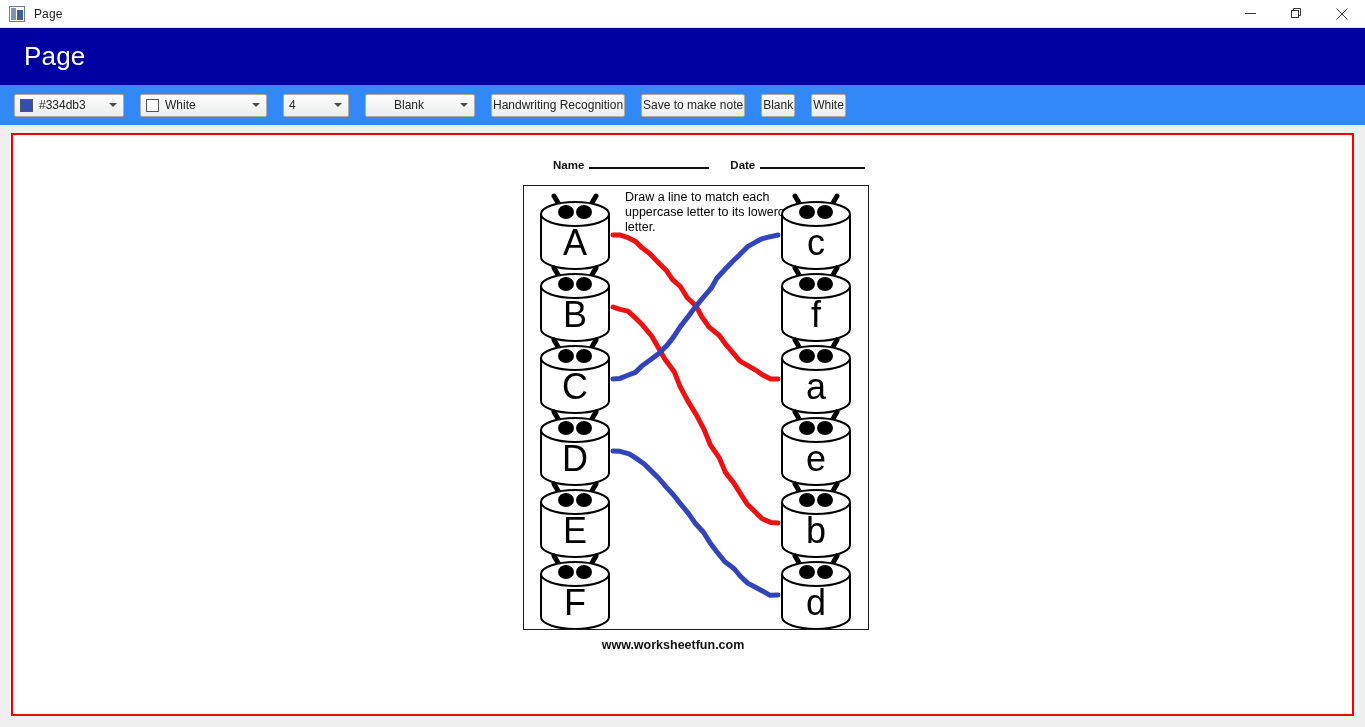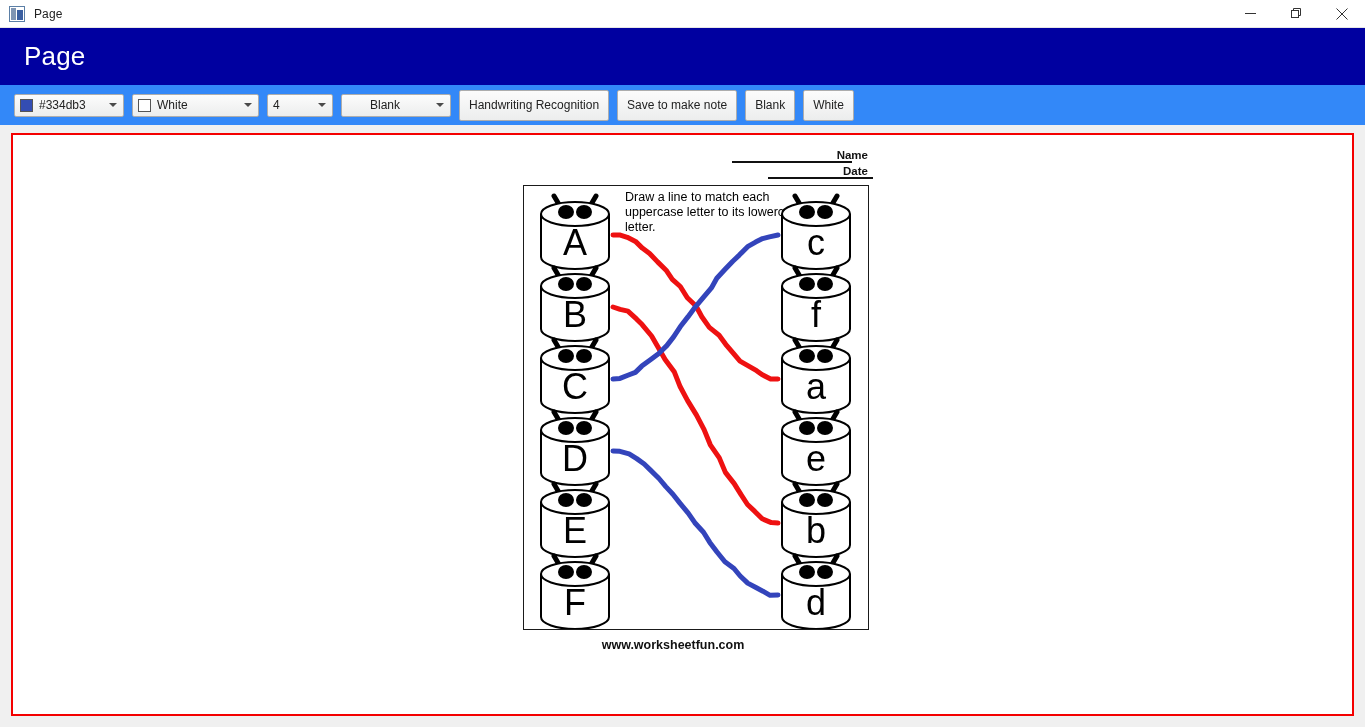--- a/index.html
+++ b/index.html
@@ -51,21 +51,21 @@
     margin-left: 24px; letter-spacing: .2px;
   }
 
   
   #toolbar {
     position: absolute; left: 0; top: 85px;
     width: 1365px; height: 40px;
     background: #3388f8;
     display: flex; align-items: center;
   }
-  .tb-item { margin-left: 8px; }
+  .tb-item { margin-left: 16px; }
   .tb-item:first-child { margin-left: 14px; }
 
   .combo {
     height: 23px;
     background: linear-gradient(#fcfcfc, #eceded);
     border: 1px solid #adadad;
     border-radius: 2px;
     display: flex; align-items: center;
     font-size: 12px; color: #222;
     padding: 0 2px 0 5px;
@@ -85,27 +85,27 @@
     border-left: 4px solid transparent;
     border-right: 4px solid transparent;
     border-top: 4px solid #4a4a4a;
   }
   #combo-color { width: 110px; }
   #combo-bg    { width: 127px; }
   #combo-size  { width: 66px; }
   #combo-style { width: 110px; padding-left: 28px; }
 
   .btn {
-    height: 31px;
+    height: 23px;
     background: linear-gradient(#fcfcfc, #eceded);
     border: 1px solid #adadad;
     border-radius: 2px;
     font-size: 12px; color: #222;
     display: flex; align-items: center; justify-content: center;
-    padding: 0 9px;
+    padding: 0 1px;
     white-space: nowrap;
     cursor: default;
   }
 
   
   #canvas {
     position: absolute;
     left: 11px; top: 133px;
     width: 1343px; height: 583px;
     background: #ffffff;
@@ -117,21 +117,20 @@
     position: absolute;
     left: 487px; top: 14px;
     width: 370px; height: 550px;
   }
   #namedate {
     position: absolute; left: 53px; top: 0px;
     width: 320px; height: 22px;
     display: flex; align-items: flex-end;
     font-size: 11.5px; font-weight: bold; color: #111;
     font-family: "Liberation Sans", sans-serif;
-    flex-direction: column;
   }
   #namedate .lbl { margin-right: 5px; }
   #namedate .rule {
     display: inline-block; height: 0; border-bottom: 2px solid #111;
   }
   #rule-name { width: 120px; margin-right: 21px; margin-bottom: 2px; }
   #rule-date { width: 105px; margin-bottom: 2px; }
 
   #sheetbox {
     position: absolute;

